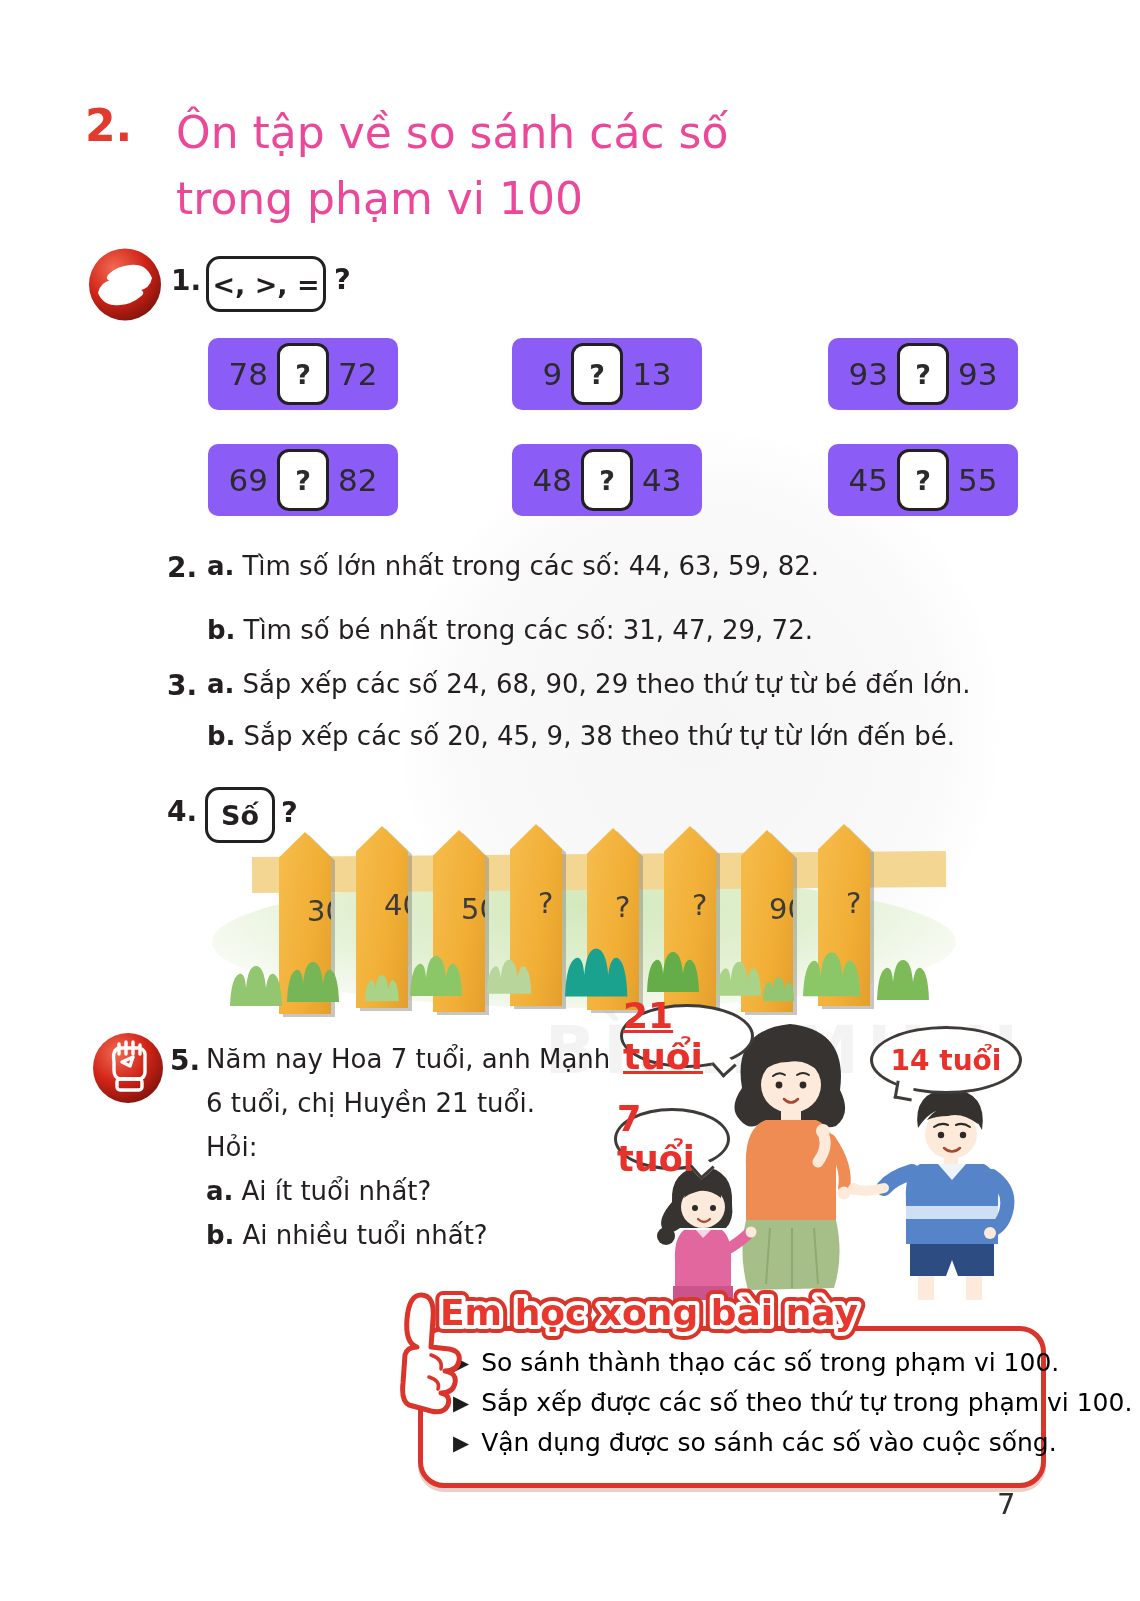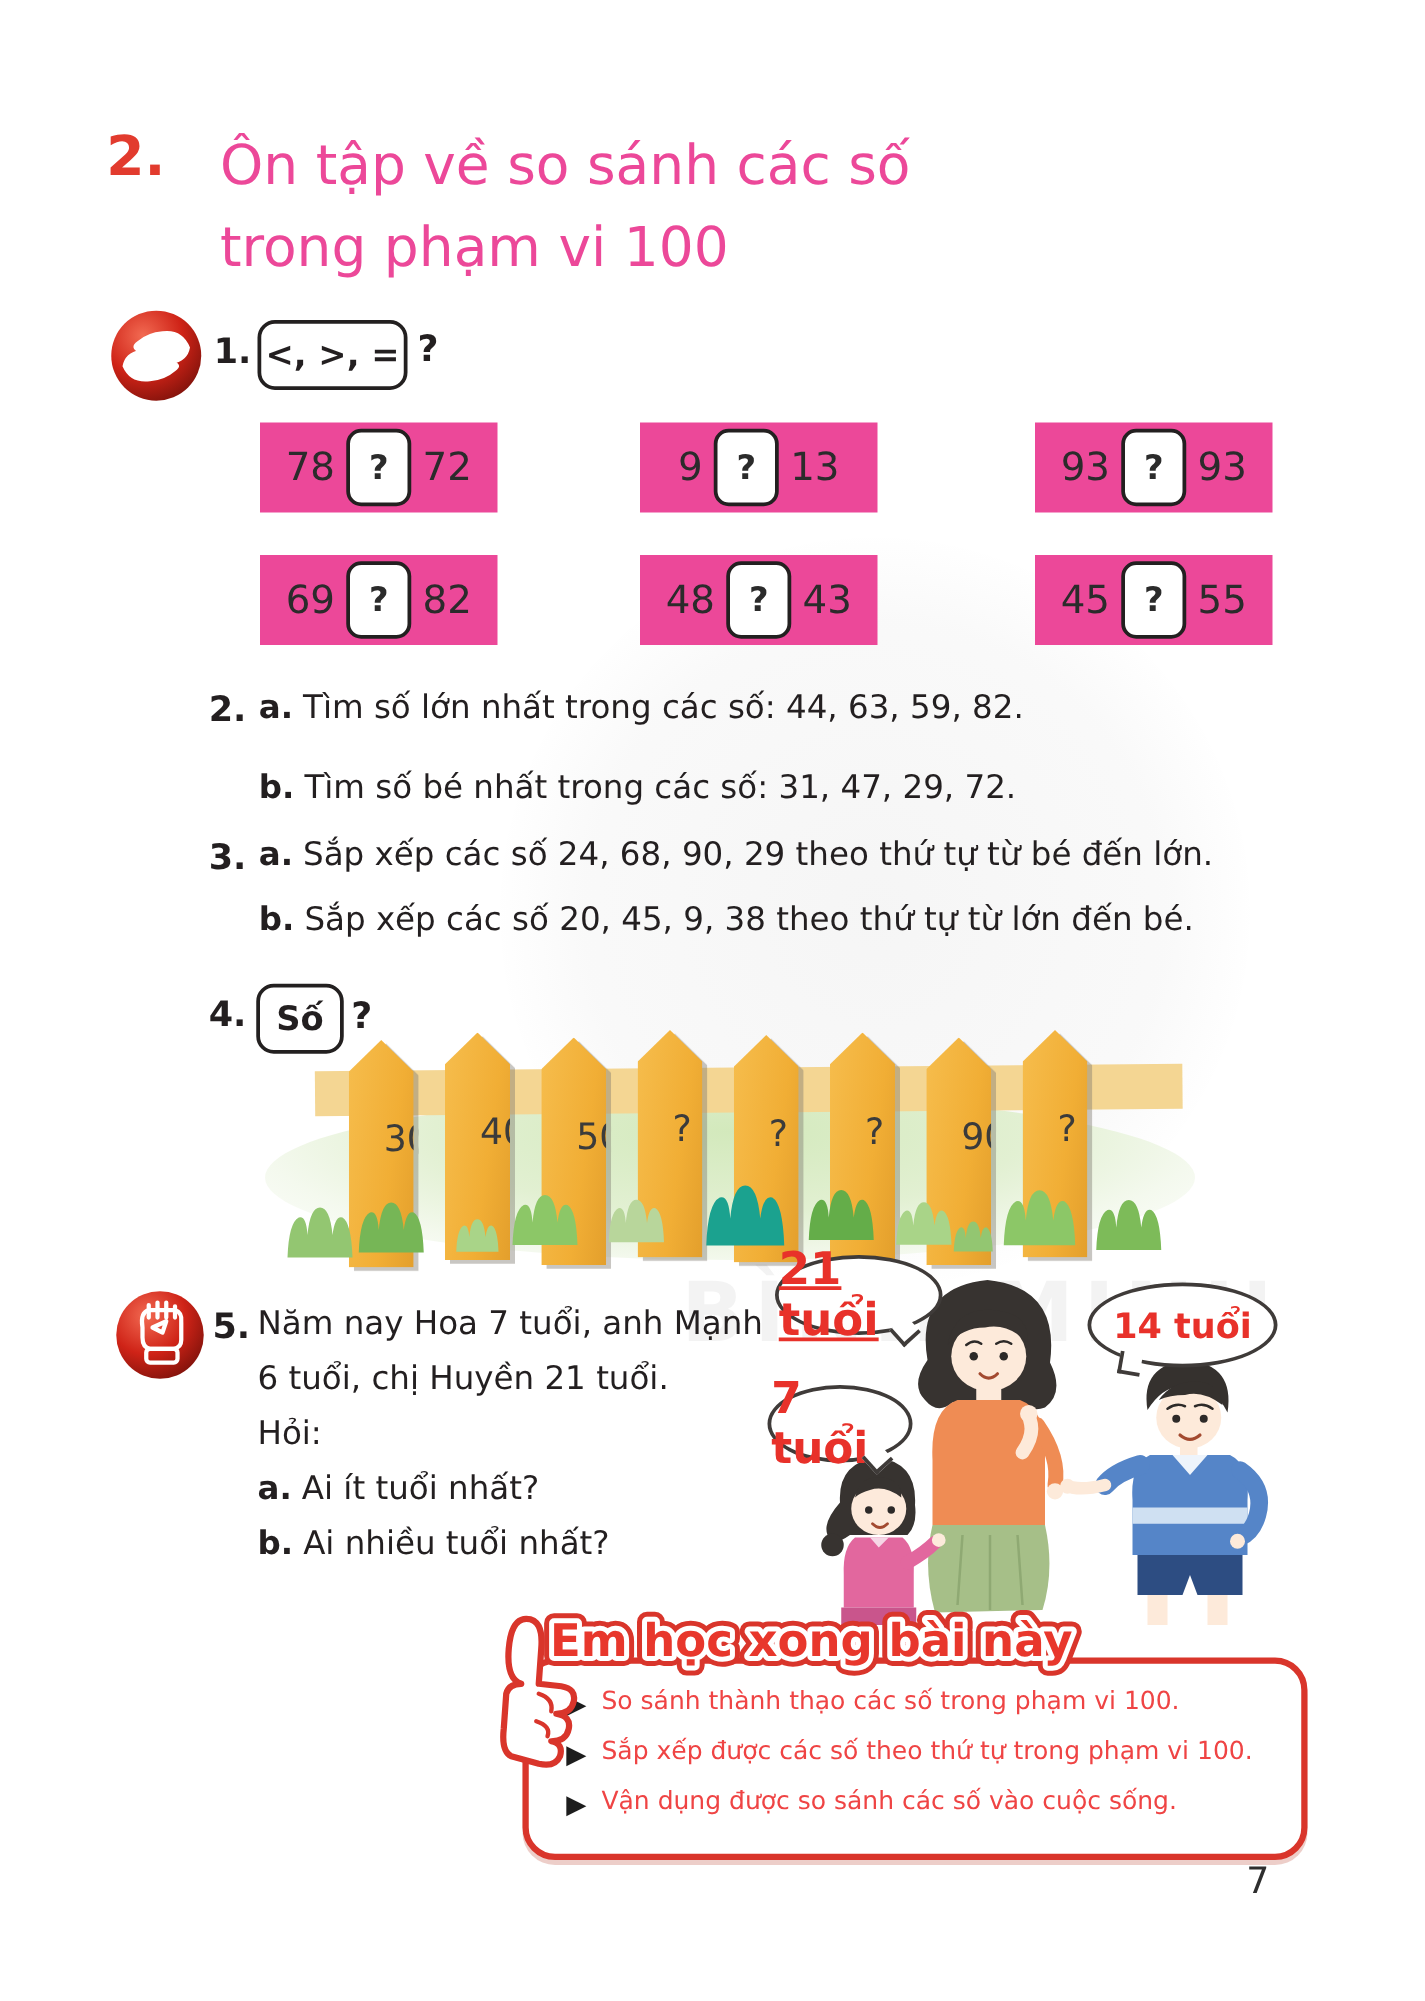--- a/index.html
+++ b/index.html
@@ -19,21 +19,21 @@
 
   
   .exnum{font-size:28px;font-weight:bold;color:#231f20;}
   .exline{font-size:26px;color:#231f20;white-space:nowrap;}
   .exline b{margin-right:8px;}
   .qm{font-size:29px;font-weight:bold;color:#231f20;}
   .symbox{display:flex;align-items:center;justify-content:center;border:3px solid #232020;
     border-radius:14px;background:#fff;font-weight:bold;font-size:27px;}
 
   
-  .cmp{width:190px;height:72px;background:#ec4899;border-radius:0;display:flex;
+  .cmp{width:190px;height:72px;background:#8b5cf6;border-radius:10px;display:flex;
     align-items:center;justify-content:center;gap:9px;font-size:31px;color:#2b2b2b;}
   .qbox{display:inline-flex;align-items:center;justify-content:center;width:46px;height:56px;
     background:#fff;border:3px solid #232020;border-radius:12px;font-size:27px;font-weight:bold;}
 
   
   .ground{left:212px;top:876px;width:744px;height:132px;border-radius:50%;
     background:radial-gradient(ellipse at 50% 22%,#d3e9bc 0%,#e2f0d2 45%,#f4f9ee 72%,#ffffff 95%);}
   .rail{left:252px;top:854px;width:694px;height:36px;background:#f4d693;transform:rotate(-0.5deg);}
   .picket{width:52px;height:182px;filter:drop-shadow(4px 3px 0 rgba(125,118,110,0.42));}
   .pk{width:100%;height:100%;clip-path:polygon(50% 0,100% 14%,100% 100%,0 100%,0 14%);
@@ -50,21 +50,21 @@
   .b14{left:870px;top:1026px;width:146px;height:62px;font-size:28px;}
   .b14::after{left:22px;transform:rotate(100deg);}
   .b7{left:614px;top:1108px;width:110px;height:56px;font-size:35px;}
   .b7::after{right:16px;transform:rotate(48deg);}
 
   
   .sumbox{left:418px;top:1326px;width:618px;height:152px;background:#fff;border:5px solid #d9352b;
     border-radius:26px;box-shadow:0 4px 0 rgba(185,60,40,0.25);z-index:4;}
   .bullet-row{display:flex;align-items:flex-start;gap:12px;z-index:5;}
   .bullet-marker{font-size:21px;line-height:30px;color:#1d1d1d;}
-  .bullet-text{font-size:20px;color:#ef4444;white-space:nowrap;}
+  .bullet-text{font-size:25px;color:#000000;white-space:nowrap;}
 
   .pagenum{left:997px;top:1487px;font-size:29px;color:#2e2e2e;}
 </style>
 </head>
 <body>
 
 <div class="page">
 
   <div class="abs wm-circle"></div>
   <div class="abs wm-text">BÌNH MINH</div>

